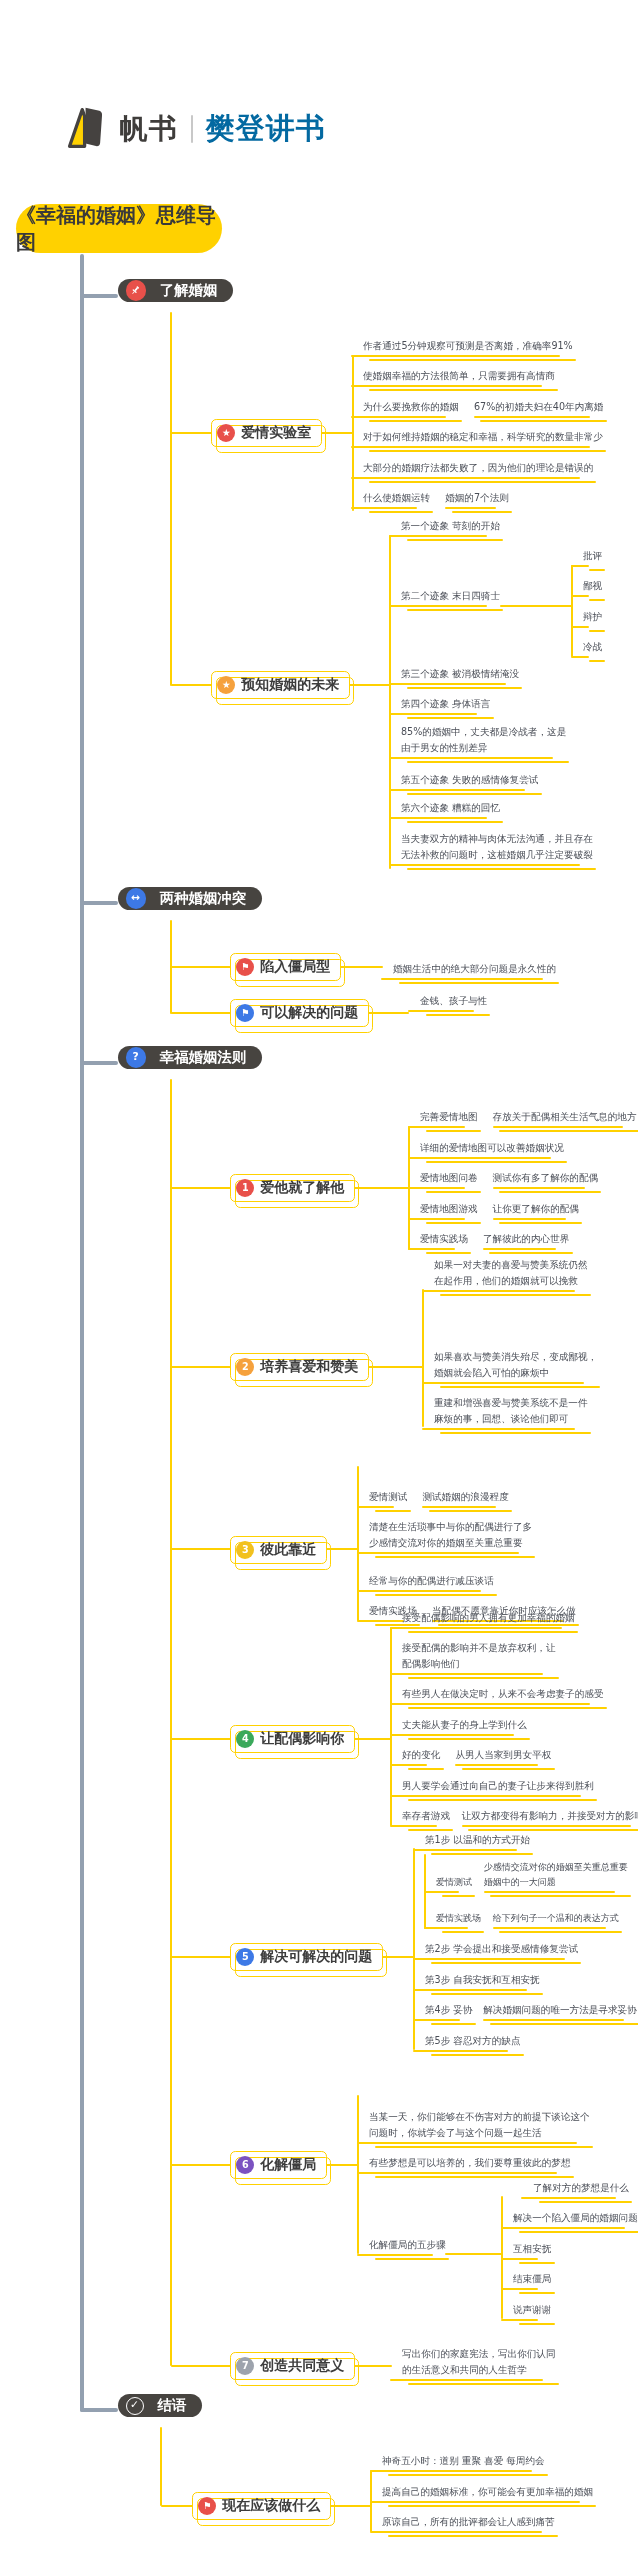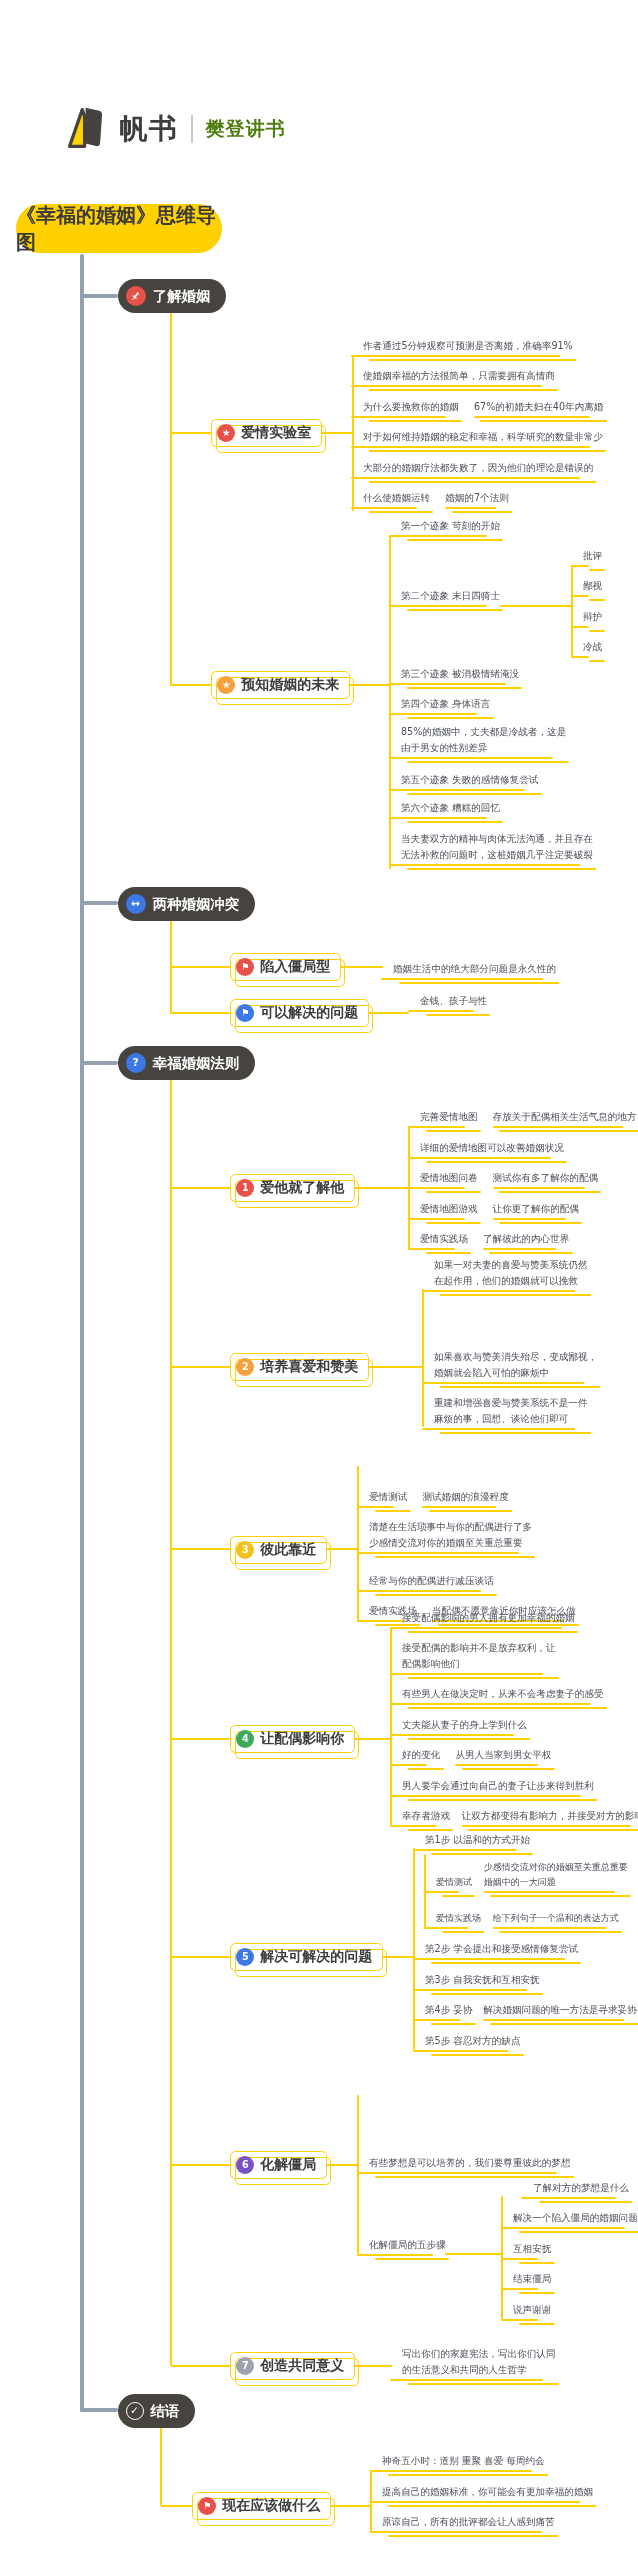--- a/index.html
+++ b/index.html
@@ -3,22 +3,22 @@
 <meta charset="utf-8">
 <style>
   html,body{margin:0;padding:0;background:#fff;font-family:"DejaVu Sans","Liberation Sans",sans-serif;}
   #canvas{position:relative;width:638px;height:2576px;background:#ffffff;overflow:hidden;margin-top:20px;}
   
   .vl{position:absolute;width:2.1px;background:#FFD100;border-radius:1.6px;}
   .hl{position:absolute;height:2.1px;background:#FFD100;border-radius:1.6px;z-index:0;}
   .gv{position:absolute;width:3.7px;background:#93A0B0;border-radius:2.1px;}
   .gh{position:absolute;height:3.7px;background:#93A0B0;border-radius:2.1px;}
   
-  .pill{position:absolute;display:inline-flex;align-items:center;gap:7px;background:#474440;color:#fff;
-        border-radius:17px;height:34px;padding:0 16px 0 7.5px;font-size:14.4px;font-weight:bold;white-space:nowrap;z-index:3;}
+  .pill{position:absolute;display:inline-flex;align-items:center;gap:14px;background:#474440;color:#fff;
+        border-radius:17px;height:23px;padding:0 16px 0 7.5px;font-size:14.4px;font-weight:bold;white-space:nowrap;z-index:3;}
   .pic{width:20.3px;height:20.3px;border-radius:50%;display:flex;align-items:center;justify-content:center;
        font-size:10.7px;font-weight:bold;color:#fff;flex:none;line-height:1;}
   
   .card{position:absolute;display:inline-flex;align-items:center;gap:5.9px;background:#fff;border:1.6px solid #FFD100;
         border-radius:5.3px;height:28px;padding:0 9.6px 0 5.3px;font-size:14px;font-weight:bold;color:#3d3d3d;
         white-space:nowrap;z-index:2;box-sizing:border-box;}
   .card::after{content:"";position:absolute;left:3.7px;top:4.8px;width:100%;height:100%;border:1.6px solid #FFD100;
         border-radius:5.3px;z-index:-1;}
   .cic{width:18px;height:18px;border-radius:50%;display:flex;align-items:center;justify-content:center;
        color:#fff;font-size:9.6px;font-weight:bold;flex:none;line-height:1;}
@@ -29,21 +29,21 @@
   .lf{position:absolute;font-size:9.6px;color:#4a4e57;line-height:1.65;white-space:nowrap;z-index:1;}
   .u{display:inline-block;position:relative;padding-bottom:7px;}
   .u::before{content:"";position:absolute;left:0;right:13px;bottom:3.7px;height:2.1px;background:#FFD100;border-radius:1.1px;}
   .u::after{content:"";position:absolute;left:6.4px;right:-3.2px;bottom:0;height:2.1px;background:#FFD100;border-radius:1.1px;}
   .ux::before{left:-11.8px;}
   .pair{display:flex;align-items:flex-end;gap:15px;}
   
   #logo{position:absolute;left:63px;top:83px;display:flex;align-items:center;gap:9.6px;z-index:3;}
   #logo .bname{font-size:28px;font-weight:bold;color:#3f3d3b;letter-spacing:1.1px;}
   #logo .bdiv{width:2.1px;height:28px;background:#c8c8c8;border-radius:1.1px;margin:0 3.2px;}
-  #logo .bslogan{font-size:19px;font-weight:600;color:#4d7c0f;letter-spacing:1.1px;}
+  #logo .bslogan{font-size:29px;font-weight:600;color:#0369a1;letter-spacing:1.1px;}
   #title{position:absolute;left:16px;top:184px;width:206px;height:49px;background:#FFD100;border-radius:24.6px;
          display:flex;align-items:center;justify-content:center;font-size:20px;font-weight:bold;color:#3a3a3a;z-index:3;}
 </style>
 </head>
 <body>
 
 <div id="canvas">
 
   <div id="logo">
     <span>
@@ -287,20 +287,23 @@
     <span class="u">给下列句子一个温和的表达方式</span>
   </div>
   <div class="lf" style="left:425px;top:1921px;"><span class="u ux">第2步 学会提出和接受感情修复尝试</span></div>
   <div class="lf" style="left:425px;top:1952px;"><span class="u ux">第3步 自我安抚和互相安抚</span></div>
   <div class="lf pair" style="left:425px;top:1982px;gap:10.7px;">
     <span class="u ux">第4步 妥协</span>
     <span class="u">解决婚姻问题的唯一方法是寻求妥协</span>
   </div>
   <div class="lf" style="left:425px;top:2013px;"><span class="u ux">第5步 容忍对方的缺点</span></div>
 
+  <div class="lf" style="left:369px;top:2089px;">
+    <span class="u ux"><span>当某一天，你们能够在不伤害对方的前提下谈论这个</span><br><span>问题时，你就学会了与这个问题一起生活</span></span>
+  </div>
   <div class="lf" style="left:369px;top:2135px;"><span class="u ux">有些梦想是可以培养的，我们要尊重彼此的梦想</span></div>
   <div class="lf" style="left:369px;top:2217px;"><span class="u ux">化解僵局的五步骤</span></div>
   <div class="lf" style="left:533px;top:2160px;"><span class="u ux">了解对方的梦想是什么</span></div>
   <div class="lf" style="left:513px;top:2190px;"><span class="u ux">解决一个陷入僵局的婚姻问题</span></div>
   <div class="lf" style="left:513px;top:2221px;"><span class="u ux">互相安抚</span></div>
   <div class="lf" style="left:513px;top:2251px;"><span class="u ux">结束僵局</span></div>
   <div class="lf" style="left:513px;top:2282px;"><span class="u ux">说声谢谢</span></div>
 
   <div class="lf" style="left:402px;top:2326px;">
     <span class="u ux"><span>写出你们的家庭宪法，写出你们认同</span><br><span>的生活意义和共同的人生哲学</span></span>

